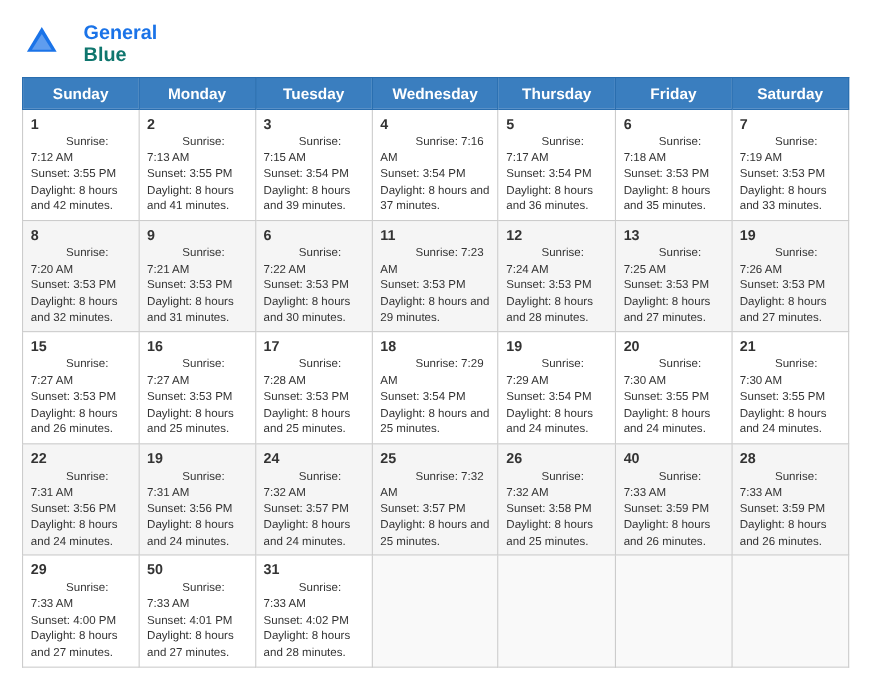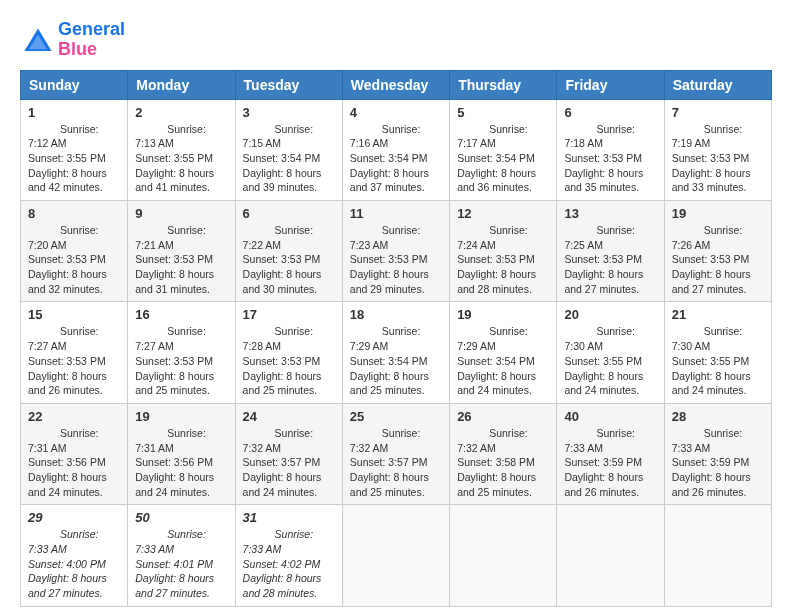--- a/index.html
+++ b/index.html
@@ -11,22 +11,22 @@
       padding: 20px;
     }
     .header {
       display: flex;
       justify-content: space-between;
       align-items: flex-start;
       margin-bottom: 10px;
     }
     .logo {
       display: flex;
-      align-items: flex-end;
-      gap: 2px;
+      align-items: flex-start;
+      gap: 20px;
     }
     .logo-text {
       font-size: 18px;
       font-weight: bold;
       color: #333;
       line-height: 1.1;
     }
     .logo-text span {
       color: #1a73e8;
     }
@@ -46,22 +46,22 @@
       font-size: 16px;
       color: #555;
     }
     .calendar {
       width: 100%;
       border-collapse: collapse;
     }
     .calendar thead th {
       background-color: #3a7ebf;
       color: #fff;
-      padding: 6px 8px;
-      text-align: left;
+      padding: 6px 18px;
+      text-align: center;
       font-size: 14px;
       font-weight: bold;
       border: 1px solid #2a6eaf;
     }
     .calendar tbody td {
       vertical-align: top;
       padding: 5px 7px;
       border: 1px solid #ccc;
       width: calc(100% / 7);
       font-size: 11px;
@@ -81,35 +81,34 @@
       font-size: 10.5px;
       line-height: 1.4;
       color: #333;
       margin-left: 32px;
     }
     .empty-cell {
       background: #f9f9f9 !important;
     }
     .last-row td {
       height: 70px;
-      font-style: italic;
     }
   </style>
 </head>
 <body>
 
 <div class="header">
   <div class="logo">
     <svg class="logo-icon" viewBox="0 0 40 40">
       <polygon points="20,5 35,30 5,30" fill="#1a73e8"></polygon>
       <polygon points="20,12 30,28 10,28" fill="#fff" opacity="0.3"></polygon>
     </svg>
     <div class="logo-text">
       <div><span>General</span></div>
-      <div><span style="color:#ec4899">Blue</span></div>
+      <div><span style="color:#0f766e">Blue</span></div>
     </div>
   </div>
   <div class="title-block">
     <div class="month-title"></div>
     <div class="location-title"></div>
   </div>
 </div>
 
 <table class="calendar">
   <thead>

